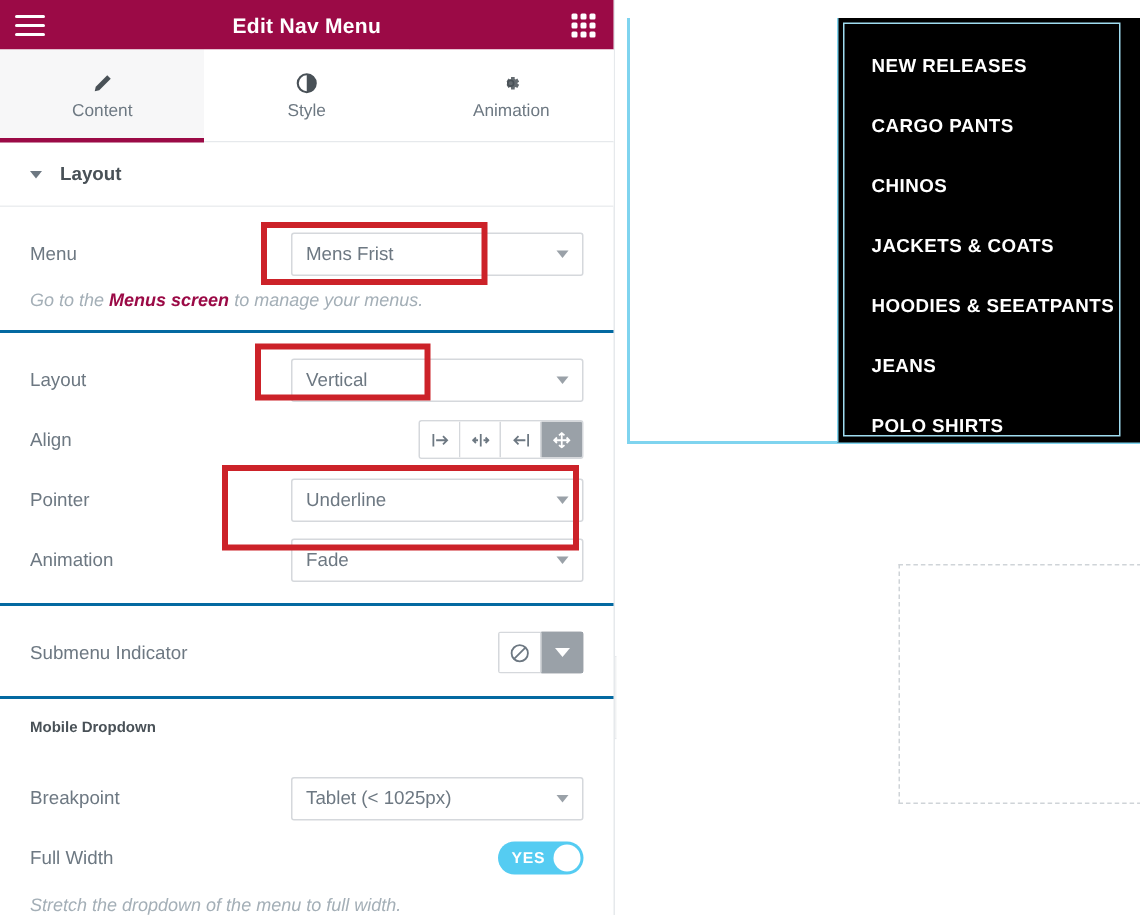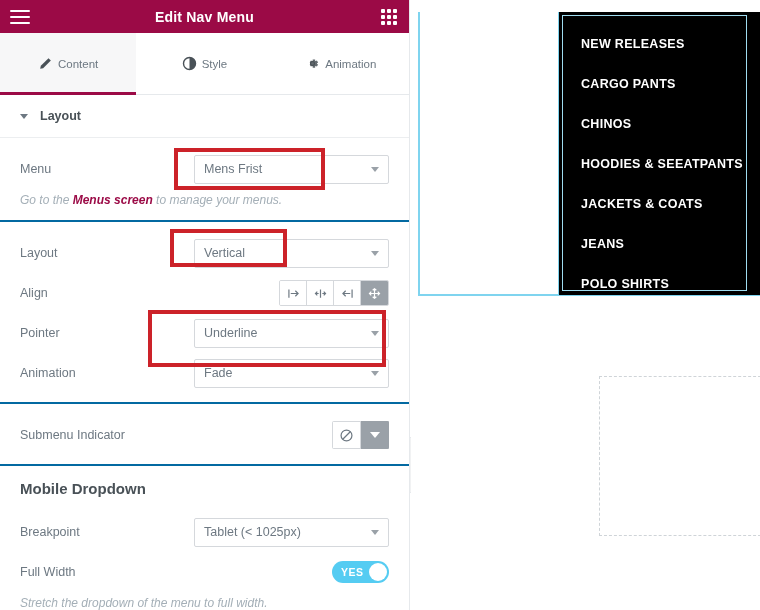--- a/index.html
+++ b/index.html
@@ -48,21 +48,21 @@
   .grid-icon span { background: #ffffff; border-radius: 1px; }
 
   
   .tabs {
     display: flex; height: 62px;
     background: #ffffff;
     border-bottom: 1px solid #e6e9ec;
   }
   .tab {
     flex: 1;
-    display: flex; flex-direction: row; align-items: center; justify-content: center;
+    display: flex; flex-direction: column; align-items: center; justify-content: center;
     gap: 5px;
     font-size: 11.5px; color: #6d7882;
     cursor: pointer;
     background: #ffffff;
     position: relative;
   }
   .tab.active { background: #f7f7f8; }
   .tab.active::after {
     content: ""; position: absolute; left: 0; right: 0; bottom: -1px;
     height: 3px; background: #9b0a46;
@@ -148,21 +148,21 @@
     width: 28px; background: #9aa1a8; border: 1px solid #9aa1a8; border-left: none;
     display: flex; align-items: center; justify-content: center; cursor: pointer;
   }
   .ind-arrow i {
     width: 0; height: 0;
     border-left: 5px solid transparent;
     border-right: 5px solid transparent;
     border-top: 6px solid #ffffff;
   }
 
-  .sub-head { font-size: 15px; font-weight: bold; color: #495157; padding: 0 20px 0 20px; margin-top: 14px; margin-bottom: 4px; }
+  .sub-head { font-size: 10px; font-weight: bold; color: #495157; padding: 0 20px 0 20px; margin-top: 14px; margin-bottom: 10px; }
 
   
   .toggle {
     position: relative;
     width: 57px; height: 22px;
     background: #55ccf2; border-radius: 11px;
     display: flex; align-items: center;
     cursor: pointer;
   }
   .toggle .t-txt {
@@ -410,22 +410,22 @@
 
   <div class="preview">
     <div class="preview-outline"></div>
 
     <div class="menu-panel">
       <div class="menu-inner"></div>
       <div class="menu-list">
         <div class="menu-item">NEW RELEASES</div>
         <div class="menu-item">CARGO PANTS</div>
         <div class="menu-item">CHINOS</div>
+        <div class="menu-item">JACKETS &amp; COATS</div>
         <div class="menu-item">HOODIES &amp; SEEATPANTS</div>
-        <div class="menu-item">JACKETS &amp; COATS</div>
         <div class="menu-item">JEANS</div>
         <div class="menu-item">POLO SHIRTS</div>
       </div>
     </div>
 
     <div class="dashed-box"></div>
   </div>
 
   <svg style="position:absolute;left:0;top:0;width:760px;height:610px;pointer-events:none">
     <rect x="176" y="150" width="147" height="38" fill="none" stroke="#cc2229" stroke-width="4"></rect>

